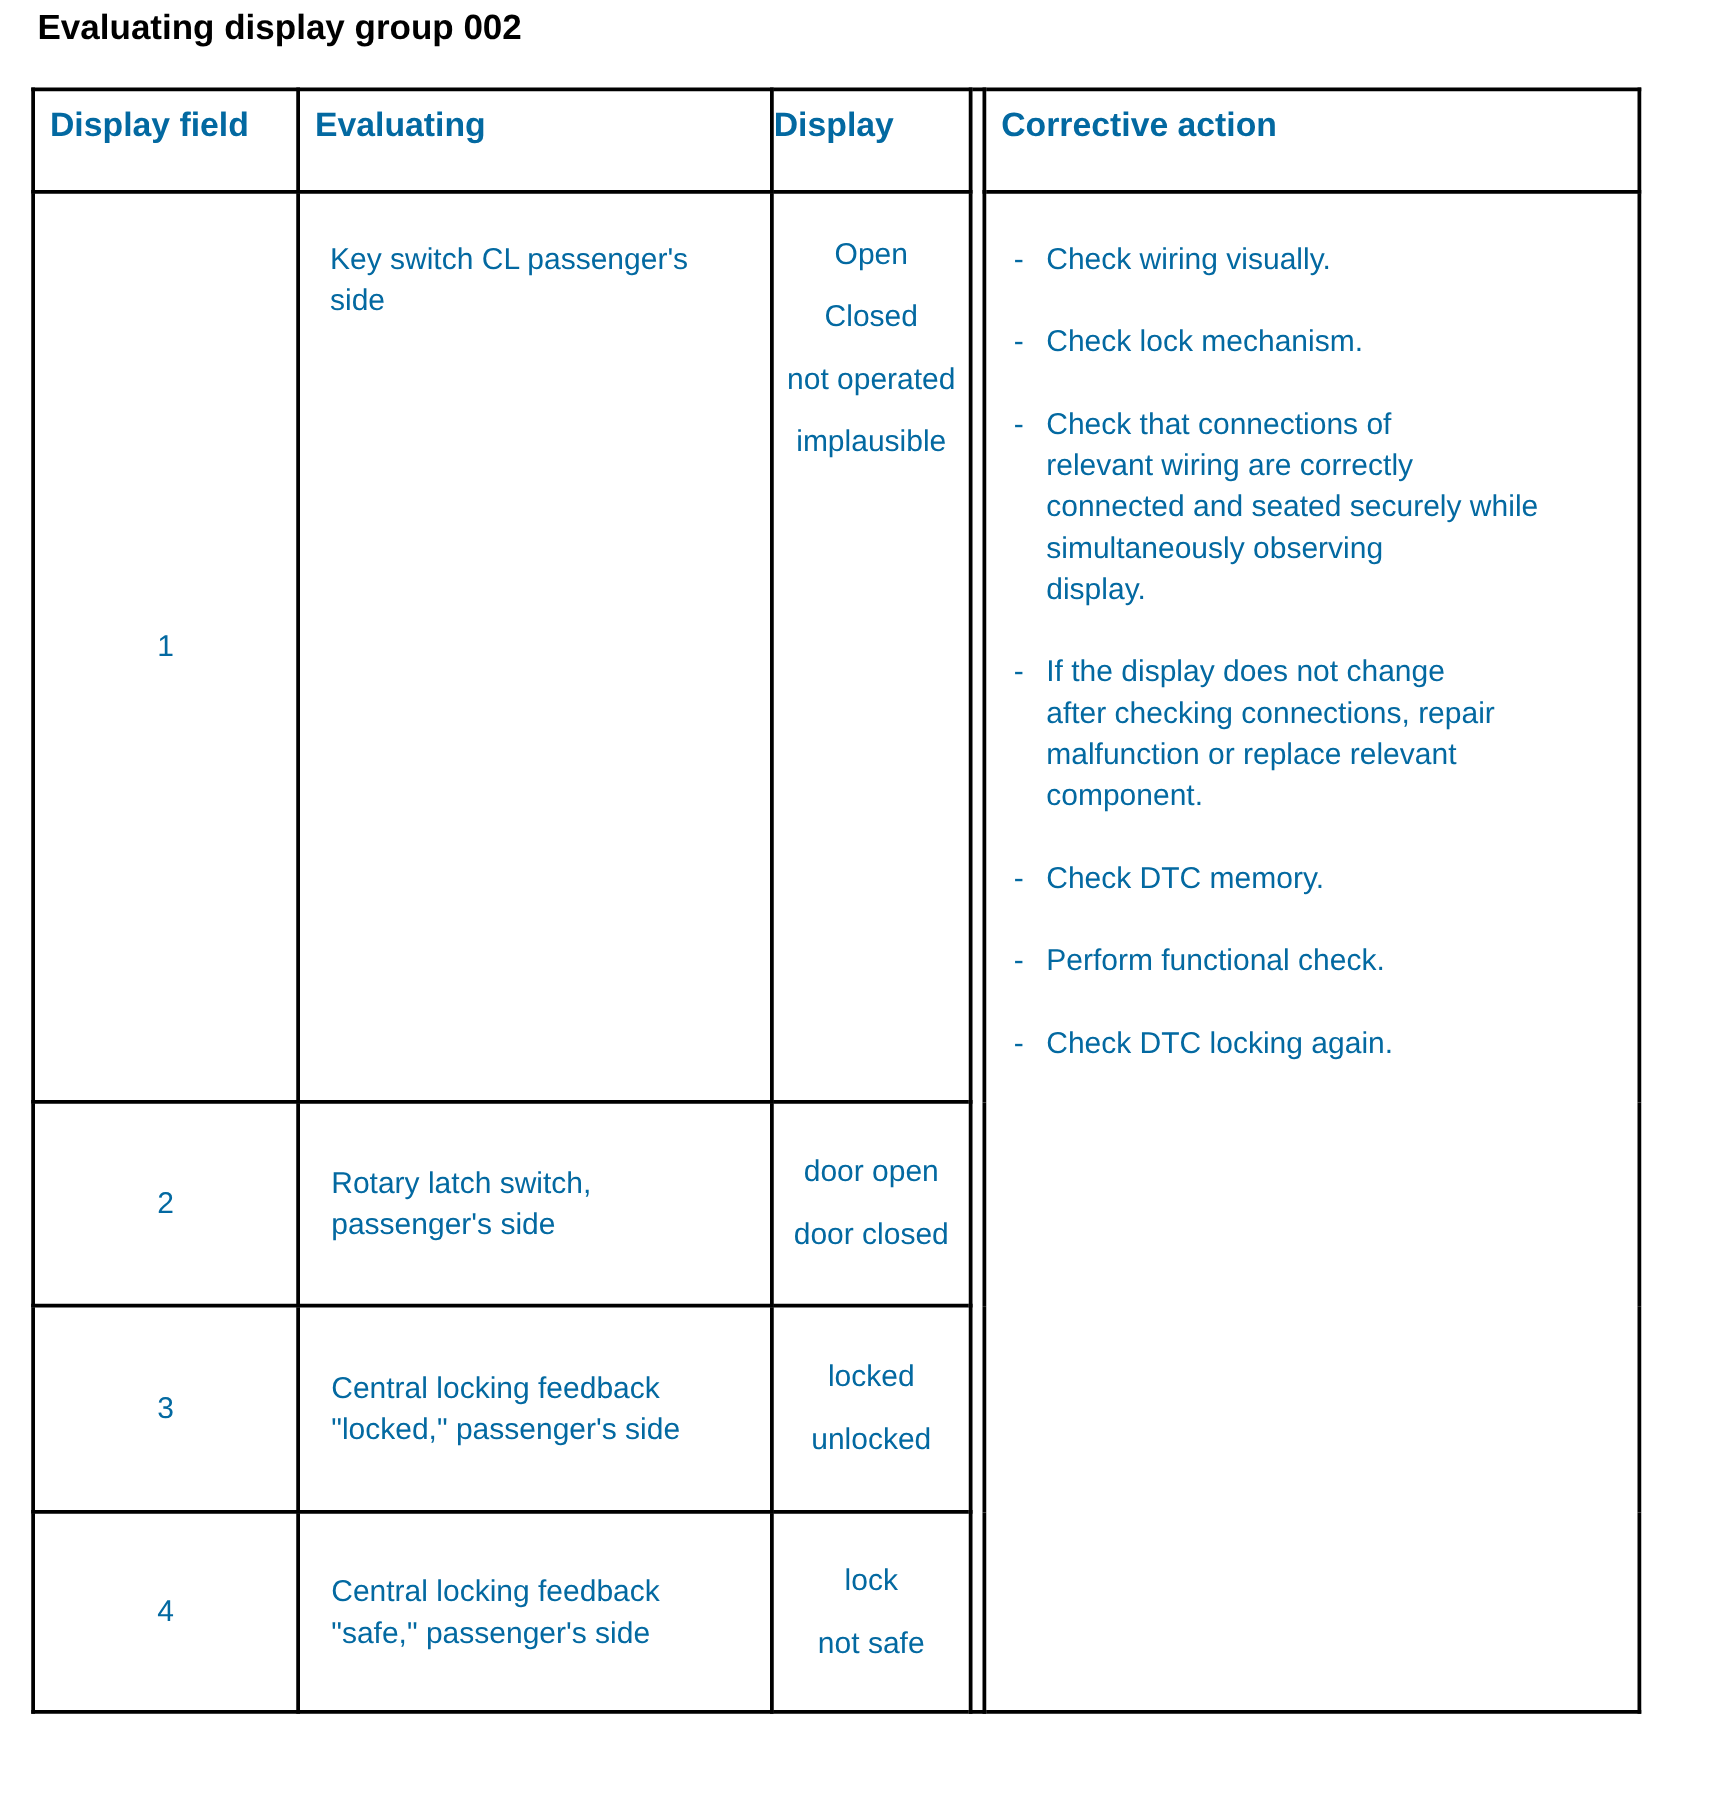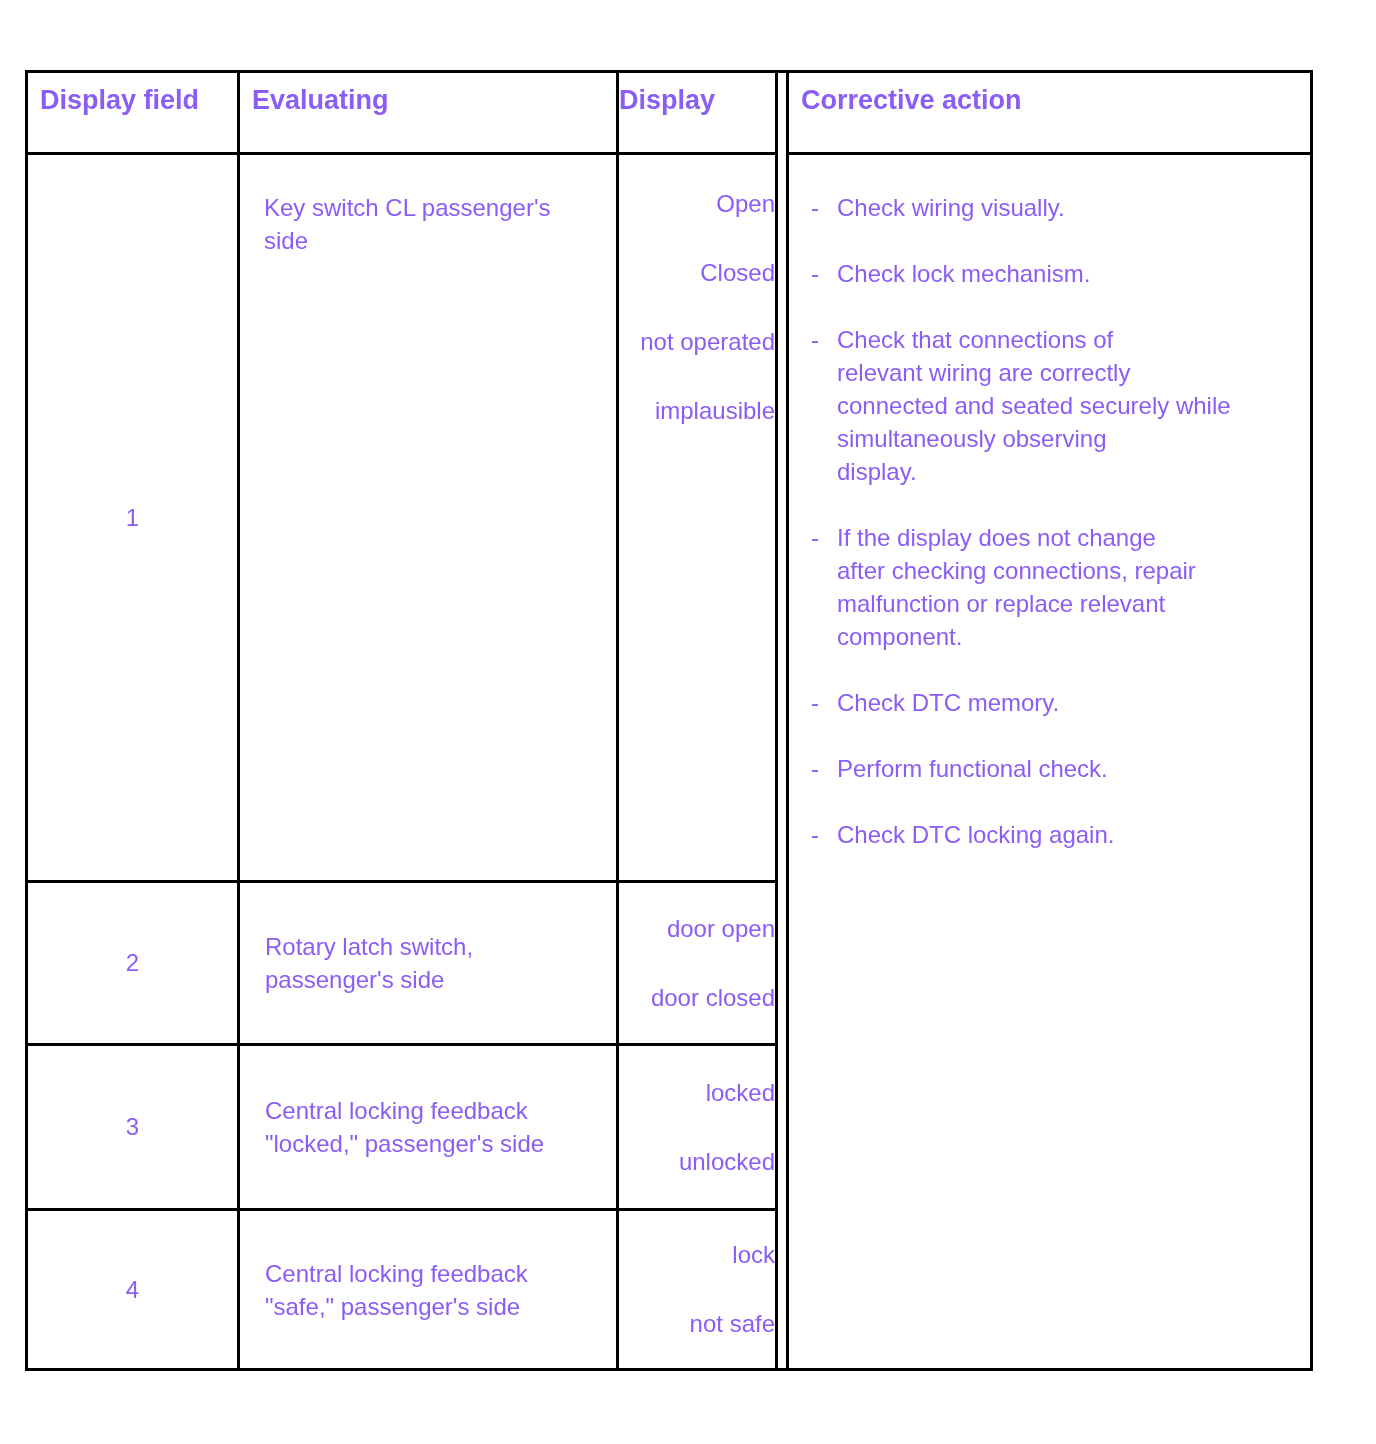--- a/index.html
+++ b/index.html
@@ -29,21 +29,21 @@
   }
   col.c1 { width: 212px; }
   col.c2 { width: 379px; }
   col.c3 { width: 159px; }
   col.cgap { width: 11px; }
   col.c5 { width: 524px; }
   th, td {
     border: 3px solid #000000;
     padding: 0;
     font-size: 24px;
-    color: #8b5cf6;
+    color: #0369a1;
   }
   tr.hrow { height: 82px; }
   th.h {
     font-weight: bold;
     font-size: 27px;
     text-align: left;
     vertical-align: top;
     padding: 12px 6px 0 12px;
   }
   th.hdisp { text-align: left; padding-left: 0; padding-right: 0; }
@@ -71,22 +71,22 @@
     text-align: center;
     vertical-align: middle;
   }
   .dispcell.vtop {
     vertical-align: top;
     padding-top: 36px;
   }
   .disp-list {
     display: flex;
     flex-direction: column;
-    gap: 43px;
-    align-items: flex-end;
+    gap: 24px;
+    align-items: center;
     line-height: 26px;
   }
   .cacell {
     vertical-align: top;
     padding: 36px 12px 10px 22px;
   }
   .ca-list {
     display: flex;
     flex-direction: column;
     gap: 33px;
@@ -100,20 +100,21 @@
   }
   .ca-text {
     flex: 1;
     white-space: pre-line;
   }
 </style>
 </head>
 <body>
 
 <div class="page">
+  <div class="title">Evaluating display group 002</div>
 
   <table class="main">
     <colgroup>
       <col class="c1">
         <col class="c2">
         <col class="c3">
         <col class="cgap">
         <col class="c5">
     </colgroup>
 

